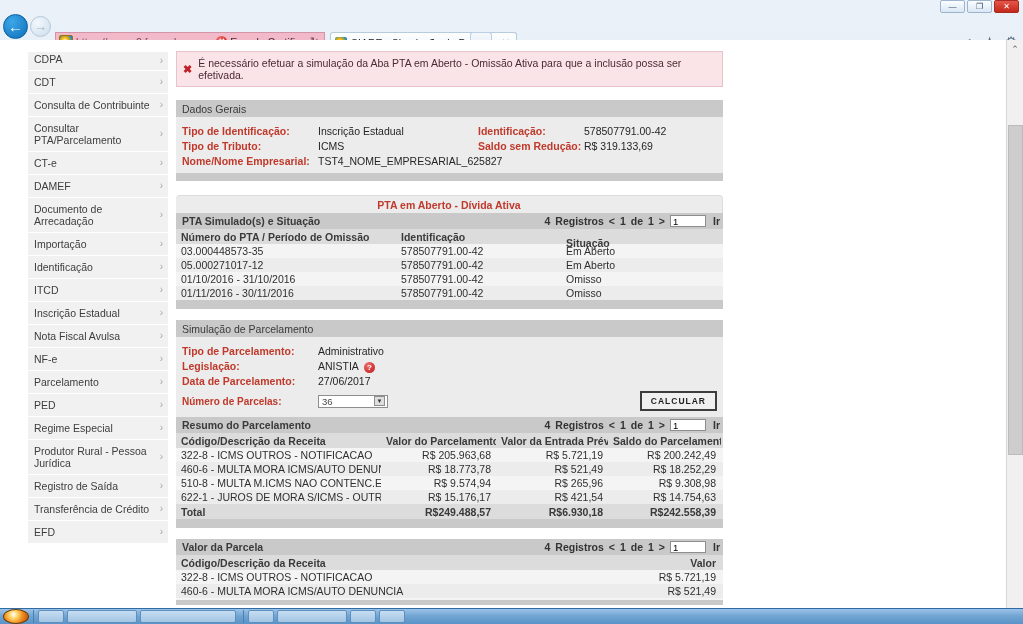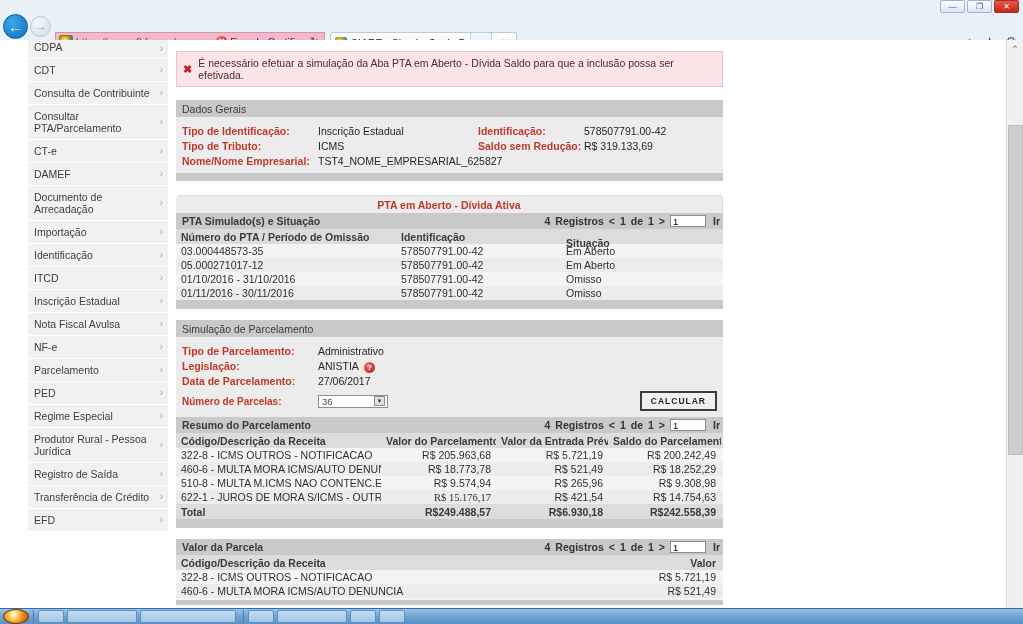--- a/index.html
+++ b/index.html
@@ -123,21 +123,21 @@
   
   #viewport {
     position: absolute; left: 0px; top: 40px;
     width: 1023px; height: 568px;
     background: #ffffff;
     overflow: hidden;
   }
 
   
   #sidenav {
-    position: absolute; left: 28px; top: 0px; width: 140px;
+    position: absolute; left: 28px; top: 12px; width: 140px;
     font-size: 10.5px;
   }
   .navitem {
     position: relative;
     background: #f1f1f1;
     border-bottom: 1px solid #ffffff;
     color: #3d3d3d;
     padding: 5px 14px 5px 6px;
     line-height: 12px;
     min-height: 21px;
@@ -366,21 +366,21 @@
         <div class="navitem"><span>Produtor Rural - Pessoa Jurídica</span><span class="chev">›</span></div>
         <div class="navitem"><span>Registro de Saída</span><span class="chev">›</span></div>
         <div class="navitem"><span>Transferência de Crédito</span><span class="chev">›</span></div>
         <div class="navitem"><span>EFD</span><span class="chev">›</span></div>
       </div>
 
     <div id="content">
 
       <div class="alertbox">
         <span class="xmark">✖</span>
-        <span>É necessário efetuar a simulação da Aba PTA em Aberto - Dívida Saldo para que a inclusão possa ser efetivada.</span>
+        <span>É necessário efetuar a simulação da Aba PTA em Aberto - Omissão Ativa para que a inclusão possa ser efetivada.</span>
       </div>
 
       <div class="panel">
         <div class="panel-head">Dados Gerais</div>
         <div class="panel-body">
           <div class="frow">
             <span class="flabel">Tipo de Identificação:</span>
             <span class="fvalue" style="width:160px">Inscrição Estadual</span>
             <span class="fcol2">
               <span class="flabel">Identificação:</span>
@@ -512,21 +512,21 @@
             <span class="cell r" style="width: 113px;">R$ 18.252,29</span>
           </div>
           <div class="grid-row">
             <span class="cell" style="width: 205px;">510-8 - MULTA M.ICMS NAO CONTENC.ELETRONICO</span>
             <span class="cell r" style="width: 115px;">R$ 9.574,94</span>
             <span class="cell r" style="width: 112px;">R$ 265,96</span>
             <span class="cell r" style="width: 113px;">R$ 9.308,98</span>
           </div>
           <div class="grid-row alt">
             <span class="cell" style="width: 205px;">622-1 - JUROS DE MORA S/ICMS - OUTROS</span>
-            <span class="cell r" style="width: 115px; font-family: Liberation Serif, serif;">R$ 15.176,17</span>
+            <span class="cell r" style="width: 115px;">R$ 15.176,17</span>
             <span class="cell r" style="width: 112px;">R$ 421,54</span>
             <span class="cell r" style="width: 113px;">R$ 14.754,63</span>
           </div>
           <div class="grid-total">
             <span class="cell" style="width: 205px;">Total</span>
             <span class="cell r" style="width: 115px;">R$249.488,57</span>
             <span class="cell r" style="width: 112px;">R$6.930,18</span>
             <span class="cell r" style="width: 113px;">R$242.558,39</span>
           </div>
           <div class="grid-foot"></div>

